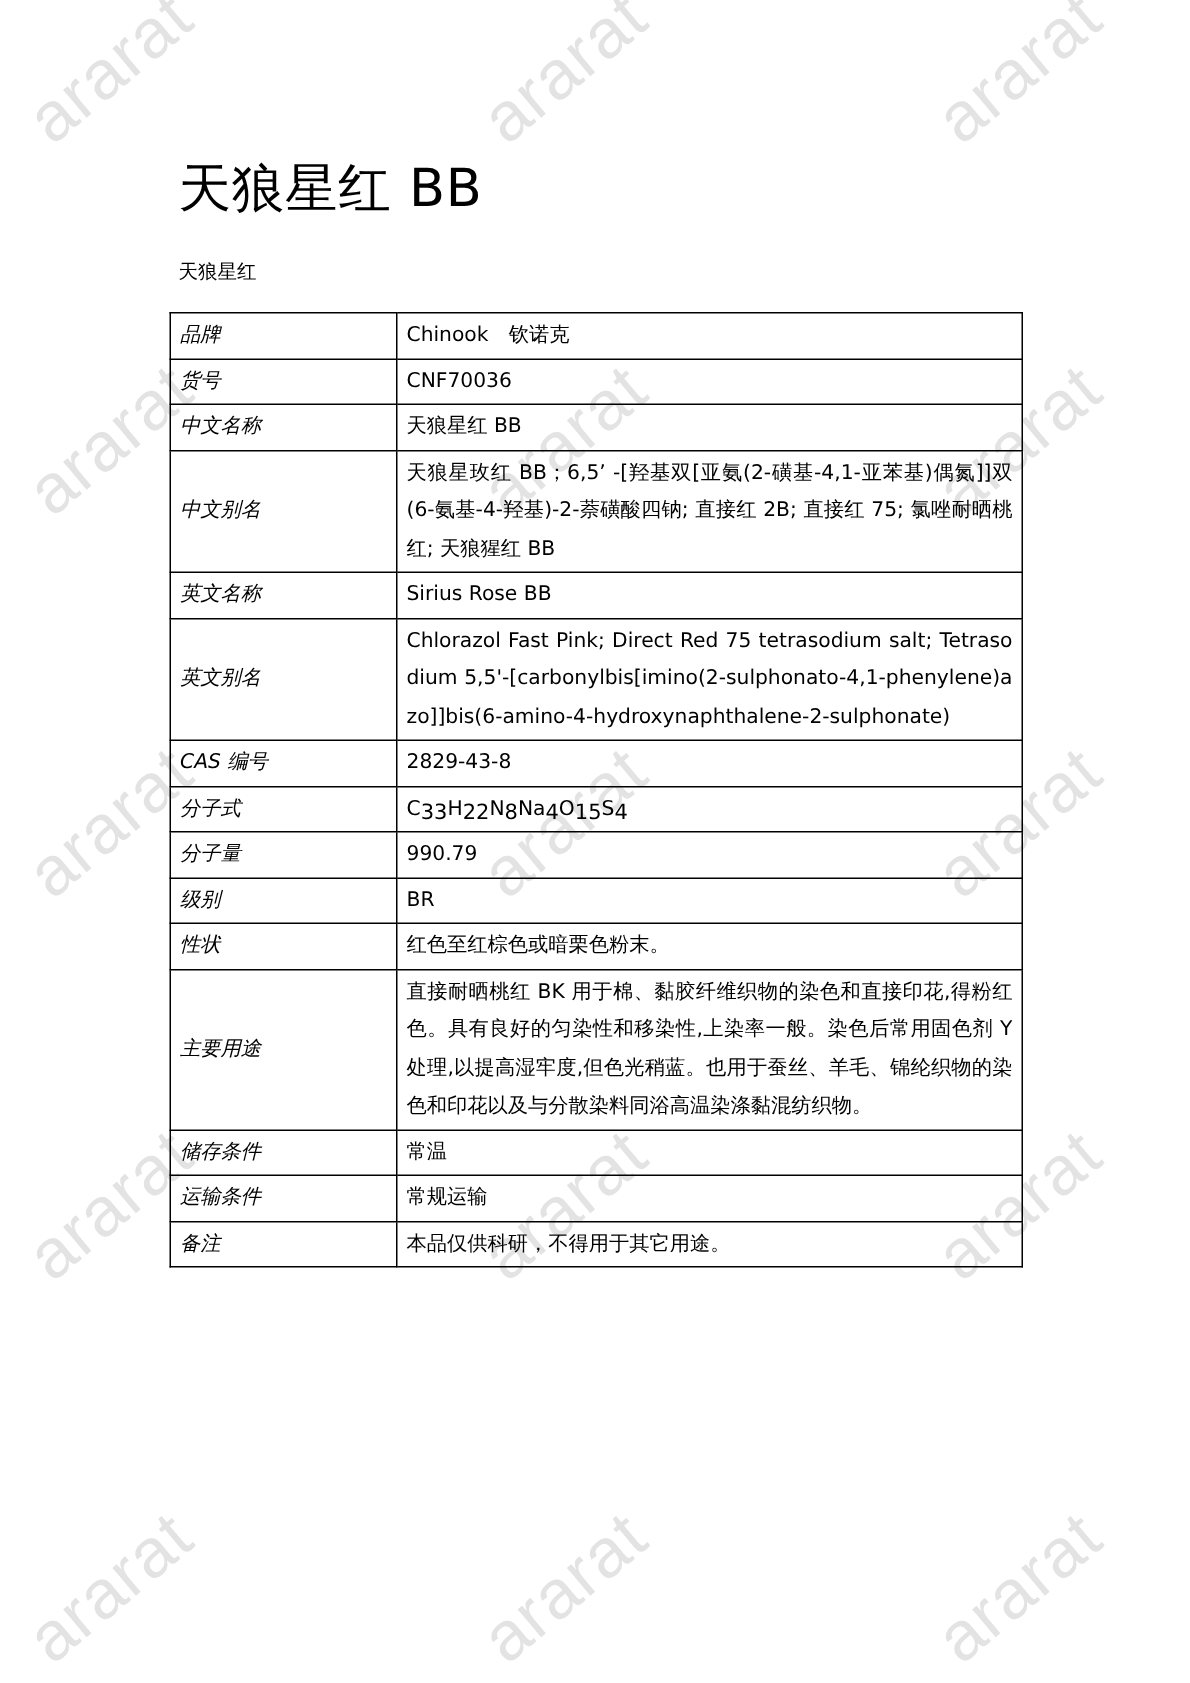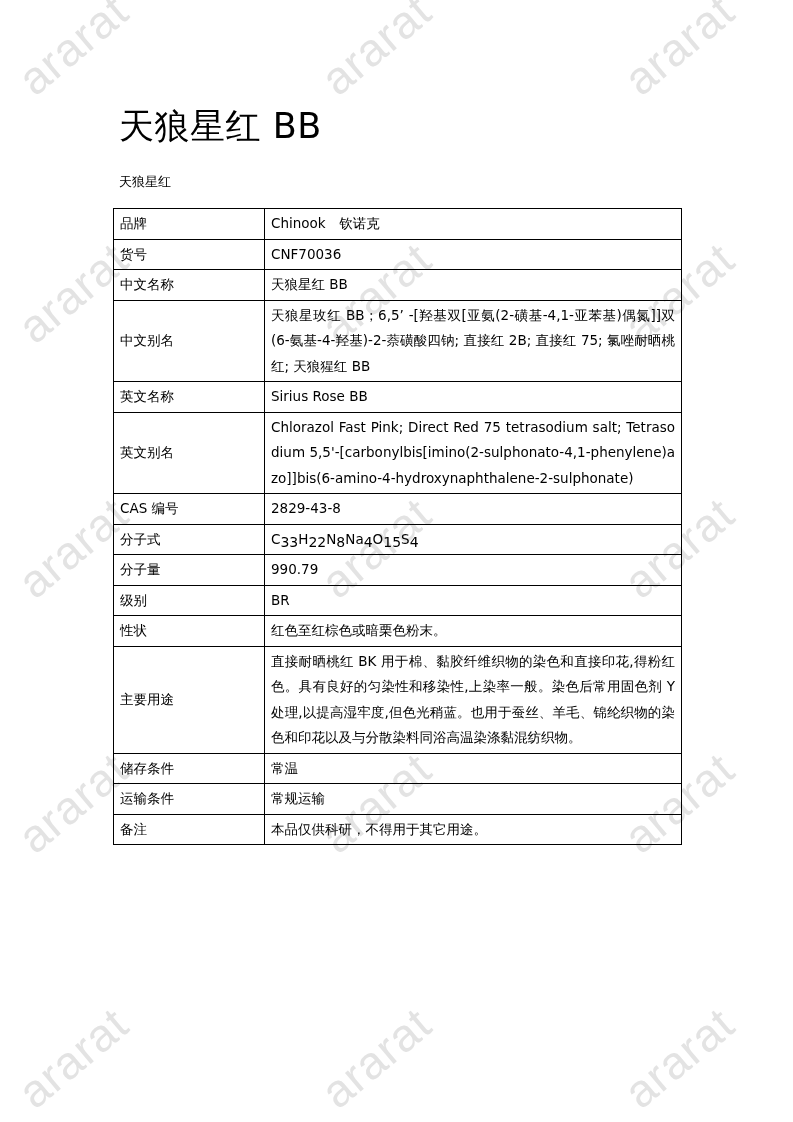--- a/index.html
+++ b/index.html
@@ -62,20 +62,21 @@
     }
     table.props td {
       border: 1px solid #000;
       padding: 2px 6px 2px 6px;
       vertical-align: middle;
       line-height: 25.5px;
       word-break: break-all;
     }
     table.props td.label {
       width: 138px;
+      font-style: italic;
     }
     table.props td.value {
       width: 404px;
       text-align: justify;
       margin-top: 38px;
     }
     .formula sub {
       font-size: 14px;
       vertical-align: -3px;
       line-height: 0;

